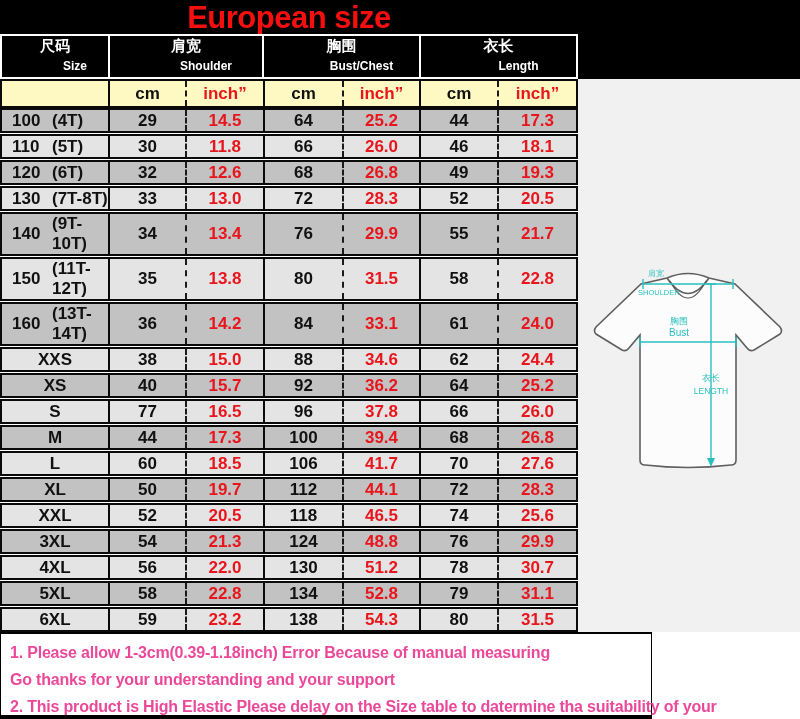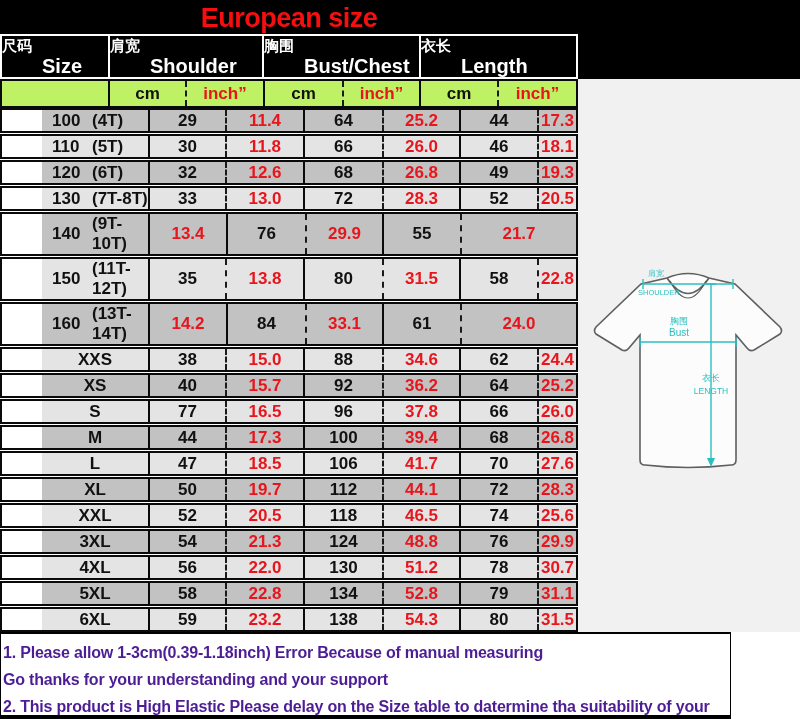--- a/index.html
+++ b/index.html
@@ -2,63 +2,63 @@
 <html><head>
 <meta charset="utf-8">
 <style>
   html,body{margin:0;padding:0;background:#fff;}
   .stage{position:relative;width:800px;height:719px;background:#ffffff;overflow:hidden;
          font-family:"Liberation Sans","DejaVu Sans",sans-serif;font-weight:700;}
 
   
   .black-band{position:absolute;left:0;top:0;width:800px;height:79px;background:#000;}
   .main-title{position:absolute;left:0;top:2px;width:578px;height:32px;line-height:32px;
-              text-align:center;color:#f50f0f;font-size:27px;letter-spacing:-0.5px;}
+              text-align:center;color:#f50f0f;font-size:31px;letter-spacing:-0.5px;}
   .header-row{position:absolute;left:0;top:34px;width:578px;height:45px;display:flex;
               box-sizing:border-box;border:2px solid #fff;}
-  .hcell{box-sizing:border-box;border-right:2px solid #fff;color:#fff;
+  .hcell{box-sizing:border-box;border-right:2px solid #fff;color:#fff;text-align:center;
          display:flex;flex-direction:column;justify-content:center;}
   .hcell:last-child{border-right:none;}
   .hcell .cn{font-size:15px;line-height:18px;}
-  .hcell .en{font-size:20px;line-height:22px;margin-left:40px;}
+  .hcell .en{font-size:12px;line-height:22px;margin-left:40px;}
   .hw-size{width:108px;} .hw-shoulder{width:154px;} .hw-bust{width:157px;} .hw-length{flex:1;}
 
   
   .subheader{position:absolute;left:0;top:79px;width:578px;height:29px;display:flex;
              box-sizing:border-box;border:2px solid #0a0a0a;background:#e2e2e2;}
   .scell{box-sizing:border-box;display:flex;align-items:center;justify-content:center;
-         font-size:17px;background:#bef264;}
+         font-size:17px;background:#fef9c3;}
   .scell.unit-cm{color:#111;}
   .scell.unit-in{color:#e8151c;text-align:center;}
 
   
   .rows{position:absolute;left:0;top:108px;width:578px;height:524px;display:flex;
         flex-direction:column;gap:1px;}
-  .trow{flex:1;display:flex;box-sizing:border-box;border:2px solid #0a0a0a;font-size:17px;padding-left:40px;}
+  .trow{flex:1;display:flex;box-sizing:border-box;border:2px solid #0a0a0a;font-size:17px;}
   .trow.dark .cell{background:#c2c2c2;}
   .trow.light .cell{background:#e4e4e4;}
   .cell{box-sizing:border-box;display:flex;align-items:center;justify-content:center;color:#111;}
   .cell.v-in{color:#e8151c;}
   .b-solid{border-right:2px solid #0a0a0a;}
   .b-dash{border-right:2px dashed #1a1a1a;}
   .w-size{width:108px;justify-content:flex-start;padding-left:10px;}
   .w-size.center{justify-content:center;padding-left:0;}
   .w-size .sz{display:inline-block;min-width:40px;}
   .w-c1{width:77px;} .w-c2{width:78px;} .w-c3{width:79px;}
   .w-c4{width:77px;} .w-c5{width:78px;} .w-c6{flex:1;}
 
   
   .right-panel{position:absolute;left:578px;top:79px;width:222px;height:553px;background:#f1f1f1;}
   .shirt-svg{position:absolute;left:8px;top:178px;}
 
   
-  .footer{position:absolute;left:0;top:632px;width:731px;height:87px;box-sizing:border-box;
+  .footer{position:absolute;left:0;top:632px;width:652px;height:87px;box-sizing:border-box;
           background:#fff;border-top:2px solid #000;border-bottom:4px solid #000;
           border-left:1px solid #000;border-right:1px solid #000;
-          padding:5px 0 0 2px;color:#4c1d95;}
+          padding:5px 0 0 9px;color:#ec4899;}
   .footer .fline{font-size:16px;line-height:27px;letter-spacing:-0.2px;white-space:nowrap;}
 </style>
 </head>
 <body>
 
 <div class="stage">
 
   <div class="black-band">
     <div class="main-title">European size</div>
     <div class="header-row">
@@ -91,21 +91,21 @@
     <div class="scell w-c6 unit-in">inch”</div>
   </div>
 
   <div class="rows" id="rows">
       <div class="trow dark">
         <div class="cell w-size b-solid">
           <span class="sz">100</span>
           <span class="alt">(4T)</span>
         </div>
         <div class="cell w-c1 b-dash v-cm">29</div>
-        <div class="cell w-c2 b-solid v-in">11.4</div>
+        <div class="cell w-c2 b-solid v-in">14.5</div>
         <div class="cell w-c3 b-dash v-cm">64</div>
         <div class="cell w-c4 b-solid v-in">25.2</div>
         <div class="cell w-c5 b-dash v-cm">44</div>
         <div class="cell w-c6 v-in">17.3</div>
       </div>
       <div class="trow light">
         <div class="cell w-size b-solid">
           <span class="sz">110</span>
           <span class="alt">(5T)</span>
         </div>
@@ -138,20 +138,21 @@
         <div class="cell w-c3 b-dash v-cm">72</div>
         <div class="cell w-c4 b-solid v-in">28.3</div>
         <div class="cell w-c5 b-dash v-cm">52</div>
         <div class="cell w-c6 v-in">20.5</div>
       </div>
       <div class="trow dark">
         <div class="cell w-size b-solid">
           <span class="sz">140</span>
           <span class="alt">(9T-10T)</span>
         </div>
+        <div class="cell w-c1 b-dash v-cm">34</div>
         <div class="cell w-c2 b-solid v-in">13.4</div>
         <div class="cell w-c3 b-dash v-cm">76</div>
         <div class="cell w-c4 b-solid v-in">29.9</div>
         <div class="cell w-c5 b-dash v-cm">55</div>
         <div class="cell w-c6 v-in">21.7</div>
       </div>
       <div class="trow light">
         <div class="cell w-size b-solid">
           <span class="sz">150</span>
           <span class="alt">(11T-12T)</span>
@@ -161,20 +162,21 @@
         <div class="cell w-c3 b-dash v-cm">80</div>
         <div class="cell w-c4 b-solid v-in">31.5</div>
         <div class="cell w-c5 b-dash v-cm">58</div>
         <div class="cell w-c6 v-in">22.8</div>
       </div>
       <div class="trow dark">
         <div class="cell w-size b-solid">
           <span class="sz">160</span>
           <span class="alt">(13T-14T)</span>
         </div>
+        <div class="cell w-c1 b-dash v-cm">36</div>
         <div class="cell w-c2 b-solid v-in">14.2</div>
         <div class="cell w-c3 b-dash v-cm">84</div>
         <div class="cell w-c4 b-solid v-in">33.1</div>
         <div class="cell w-c5 b-dash v-cm">61</div>
         <div class="cell w-c6 v-in">24.0</div>
       </div>
       <div class="trow light">
         <div class="cell w-size b-solid center">
           <span class="szc">XXS</span>
         </div>
@@ -215,21 +217,21 @@
         <div class="cell w-c2 b-solid v-in">17.3</div>
         <div class="cell w-c3 b-dash v-cm">100</div>
         <div class="cell w-c4 b-solid v-in">39.4</div>
         <div class="cell w-c5 b-dash v-cm">68</div>
         <div class="cell w-c6 v-in">26.8</div>
       </div>
       <div class="trow light">
         <div class="cell w-size b-solid center">
           <span class="szc">L</span>
         </div>
-        <div class="cell w-c1 b-dash v-cm">47</div>
+        <div class="cell w-c1 b-dash v-cm">60</div>
         <div class="cell w-c2 b-solid v-in">18.5</div>
         <div class="cell w-c3 b-dash v-cm">106</div>
         <div class="cell w-c4 b-solid v-in">41.7</div>
         <div class="cell w-c5 b-dash v-cm">70</div>
         <div class="cell w-c6 v-in">27.6</div>
       </div>
       <div class="trow dark">
         <div class="cell w-size b-solid center">
           <span class="szc">XL</span>
         </div>

